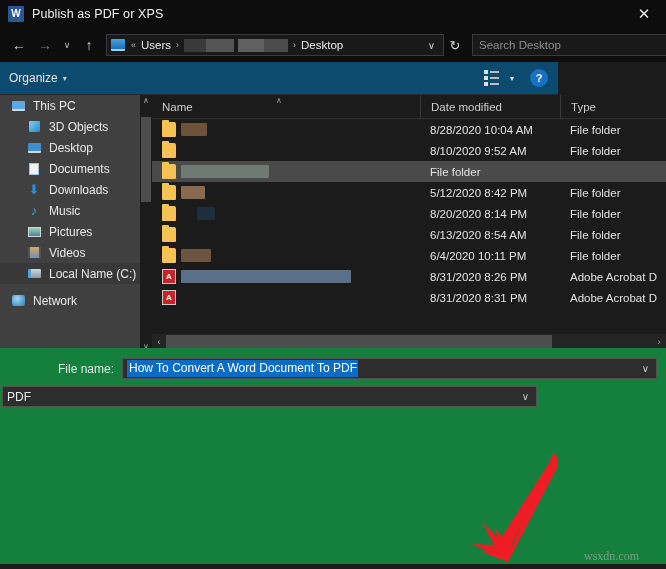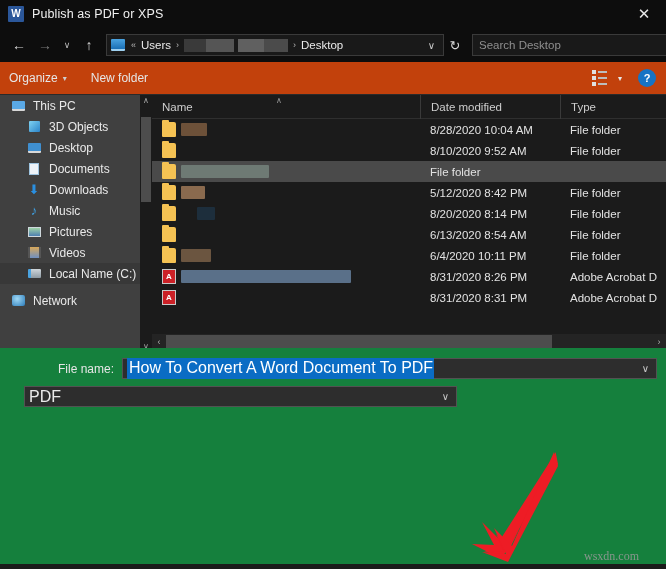--- a/index.html
+++ b/index.html
@@ -76,22 +76,22 @@
     display: flex; align-items: center; padding: 0 6px;
   }
   .searchbox input {
     flex: 1; background: transparent; border: none; outline: none;
     color: #cfcfcf; font-family: inherit; font-size: 11.5px;
   }
   .searchbox input::placeholder { color: #8f8f8f; }
 
   
   .cmdbar {
-    position: absolute; left: 0; top: 62px; width: 666px; height: 33px;
-    background: #c2410c; display: flex; align-items: center;
+    position: absolute; left: 0; top: 62px; width: 558px; height: 33px;
+    background: #0c4a6e; display: flex; align-items: center;
     border-bottom: 1px solid #2a2a2a;
   }
   .cmd-item {
     font-size: 12px; color: #e6e6e6; padding: 4px 9px; cursor: pointer;
     display: flex; align-items: center; gap: 5px;
   }
   .cmd-item .caret { font-size: 8px; color: #cfcfcf; }
   .cmd-right { margin-left: auto; display: flex; align-items: center; gap: 2px; padding-right: 10px; }
   .view-icon {
     width: 18px; height: 16px; display: flex; flex-direction: column;
@@ -196,21 +196,21 @@
   
   .form { position: absolute; left: 0; top: 348px; width: 666px; height: 216px; background: #15803d; }
   .field-row { position: absolute; display: flex; align-items: center; }
   .field-label {
     font-size: 12px; color: #e6e6e6; text-align: right; white-space: nowrap;
   }
   .combo {
     background: #2d2d2d; border: 1px solid #525252; height: 21px;
     display: flex; align-items: center; padding: 0 2px 0 4px;
   }
-  .combo .val { flex: 1; font-size: 16px; color: #eaeaea; white-space: nowrap; }
+  .combo .val { flex: 1; font-size: 12px; color: #eaeaea; white-space: nowrap; }
   .combo .val.sel { background: #0a6cc4; color: #ffffff; padding: 1px 1px 2px 2px; flex: none; }
   .combo .cv { color: #c9c9c9; font-size: 10px; padding: 0 5px; cursor: pointer; }
 
   .arrow-anno { position: absolute; left: 438px; top: 452px; pointer-events: none; }
   .watermark {
     position: absolute; left: 584px; top: 549px;
     font-size: 12px; color: #9a9a9a; opacity: .85;
     font-family: "Liberation Serif", serif; pointer-events: none;
   }
 </style>
@@ -249,23 +249,20 @@
       <input type="text" placeholder="Search Desktop" style="">
 
     </div>
   </div>
 
   <div class="cmdbar">
     <div class="cmd-item">
       <span>Organize</span>
       <span class="caret">▾</span>
     </div>
-    <div class="cmd-item" style="margin-left:6px">
-      <span>New folder</span>
-    </div>
     <div class="cmd-right">
       <div class="view-icon">
         <div class="row">
             <div class="sq"></div>
             <div class="ln"></div>
           </div>
         <div class="row">
             <div class="sq"></div>
             <div class="ln"></div>
           </div>
@@ -445,21 +442,21 @@
     <div class="field-row" style="left:0;top:10px;width:666px">
       <div class="field-label" style="width:114px">File name:</div>
       <div class="combo" style="width:535px;margin-left:8px">
         <span class="val sel">How To Convert A Word Document To PDF</span>
         <span style="flex:1"></span>
         <span class="cv">∨</span>
       </div>
     </div>
 
     <div class="field-row" style="left:0;top:38px;width:666px">
-      <div class="combo" style="width:433px;margin-left:24px">
+      <div class="combo" style="width:535px;margin-left:2px">
         <span class="val">PDF</span>
         <span class="cv">∨</span>
       </div>
     </div>
 
   </div>
 
   <svg class="arrow-anno" width="120" height="110" viewBox="0 0 120 110">
     <polygon points="118,0 62,88 44,70 56,93 34,92 58,104 70,98 118,8" fill="#ee1c25"></polygon>
     <path d="M118 2 L72 96 L58 82 L66 100 L46 99 L64 106 L120 12 Z" fill="#ee1c25"></path>

